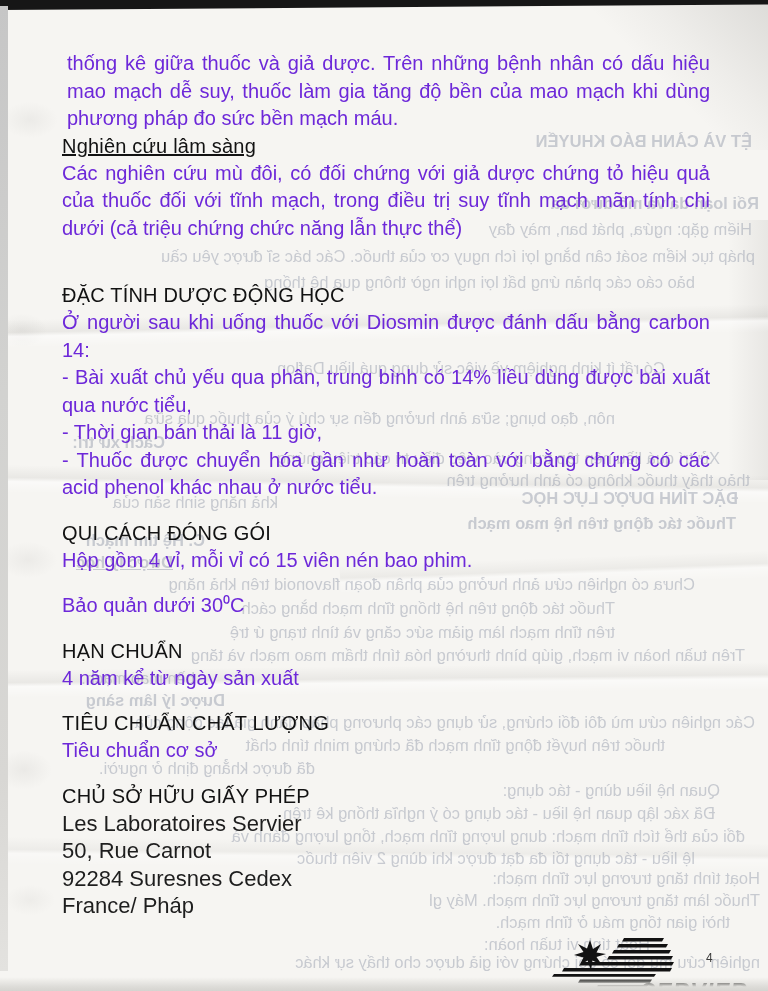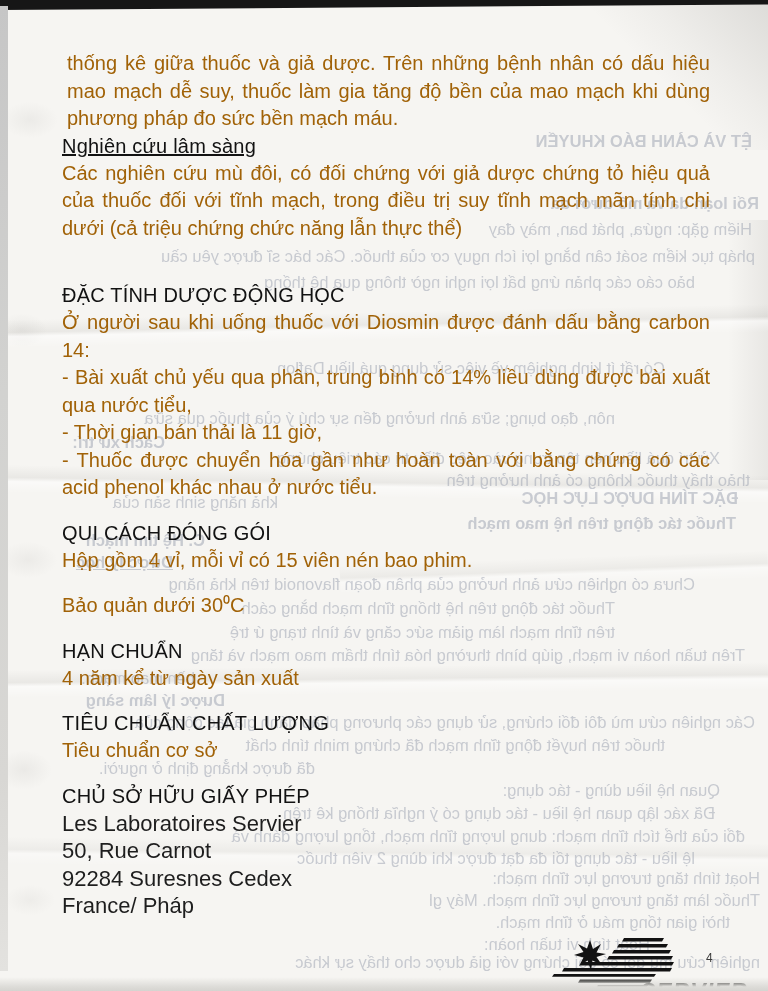--- a/index.html
+++ b/index.html
@@ -38,21 +38,21 @@
       radial-gradient(36px 22px at 30px 900px,rgba(100,98,94,.06),transparent 70%);}
   
   .ghost-layer{position:absolute;left:0;top:0;width:768px;height:991px;z-index:2;pointer-events:none;}
   .ghost{position:absolute;color:#9aa0af;opacity:.50;font-size:16.5px;line-height:20px;
     white-space:nowrap;overflow:hidden;height:22px;transform:scaleX(-1);
     filter:blur(.4px);}
   .ghost.gb{font-weight:bold;}
   .ghost.gu{text-decoration:underline;}
   
   .content{position:absolute;left:62px;top:50px;width:648px;z-index:3;color:#1e1e1e;}
-  .para{font-size:20px;line-height:27.5px;text-align:justify;color:#a16207;}
+  .para{font-size:20px;line-height:27.5px;text-align:justify;color:#6d28d9;}
   .intro{padding-left:5px;}
   .section{margin-top:0;}
   .gap-lg{margin-top:40px;}
   .gap-xl{margin-top:18px;}
   .heading{font-size:20px;line-height:27px;font-weight:normal;color:#121212;letter-spacing:.2px;}
   .heading.underlined{text-decoration:underline;}
   .addr{font-size:22px;line-height:27.5px;text-align:left;}
   
   .logo{position:absolute;left:552px;top:932px;width:196px;height:76px;z-index:4;}
   .page-num{position:absolute;left:706px;top:951px;z-index:4;font-size:12px;color:#3a3a3a;}

